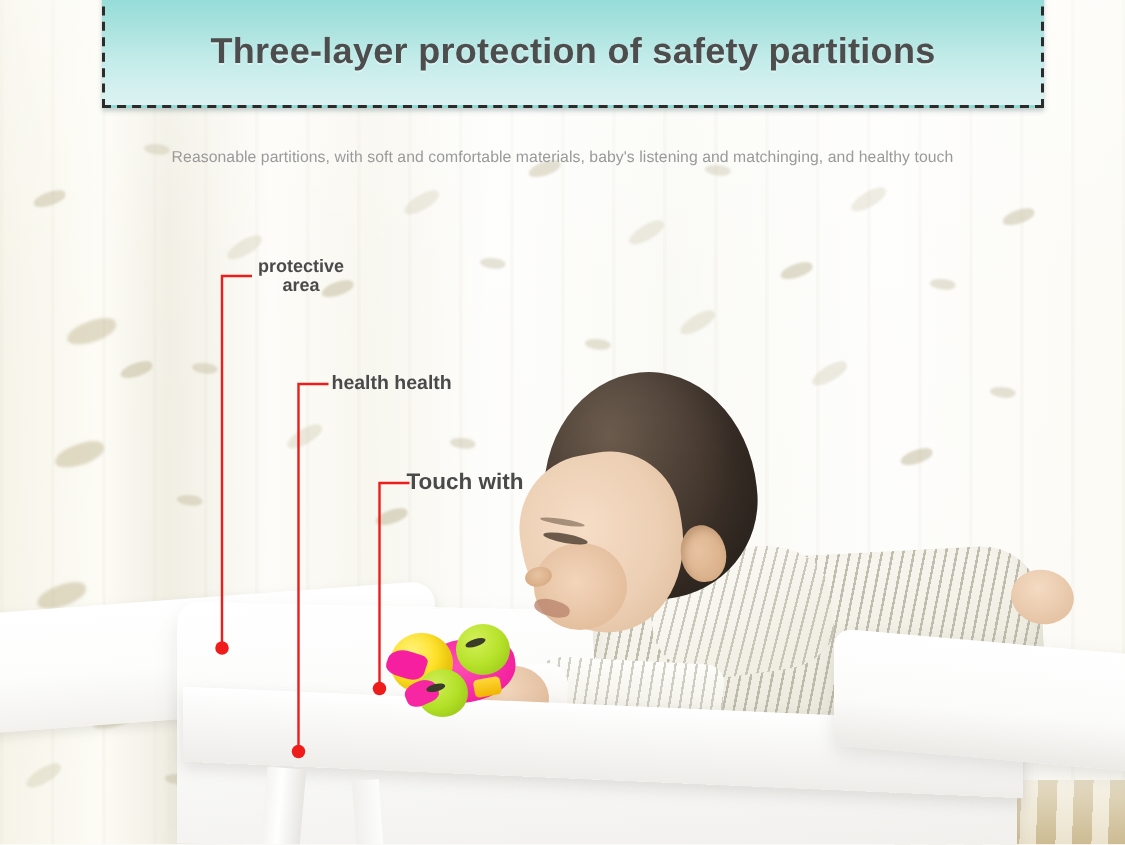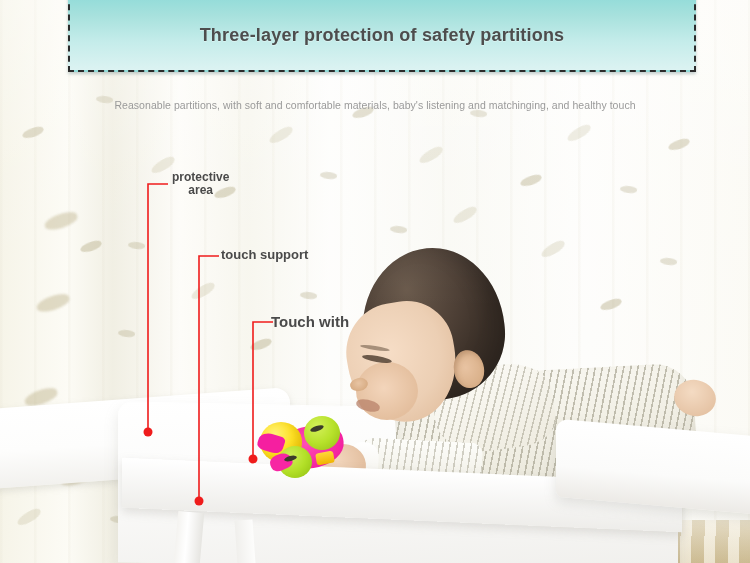--- a/index.html
+++ b/index.html
@@ -300,21 +300,21 @@
   #header-banner{
     position:absolute; left:68px; top:-6px; width:628px; height:78px;
     background:linear-gradient(180deg,#8fdbd8 0%,#a7e1dd 28%,#c4ecea 62%,#dcf3f2 100%);
     border:2px dashed #2b2b2b;
     border-top:none;
     display:flex; align-items:center; justify-content:center;
     box-shadow:0 2px 3px rgba(90,120,120,.35);
     z-index:5;
   }
   #banner-title{
-    font-size:18px; font-weight:bold; color:#4d4d4d;
+    font-size:24px; font-weight:bold; color:#4d4d4d;
     text-align:center; line-height:1.12;
     letter-spacing:.2px;
     text-shadow:0 1px 0 rgba(255,255,255,.35);
     padding-top:6px;
   }
 
   
   #subtitle{
     position:absolute; left:0; top:99px; width:750px;
     text-align:center;
@@ -437,21 +437,21 @@
     <path class="lead-path" d="M 219 256 L 199 256 L 199 498"></path>
     <circle class="lead-dot" cx="199" cy="501" r="4.5"></circle>
 
     <path class="lead-path" d="M 273 322 L 253 322 L 253 456"></path>
     <circle class="lead-dot" cx="253" cy="459" r="4.5"></circle>
   </svg>
 
   <div class="callout-label" id="label-protective">protective
 area</div>
 
-  <div class="callout-label" id="label-health">touch support</div>
+  <div class="callout-label" id="label-health">health health</div>
 
   <div class="callout-label" id="label-touch">Touch with</div>
 </div>
 
 <div id="header-banner">
   <div id="banner-title">Three-layer protection of safety partitions</div>
 </div>
 
 <div id="subtitle">Reasonable partitions, with soft and comfortable materials, baby's listening and matchinging, and healthy touch</div>
 

